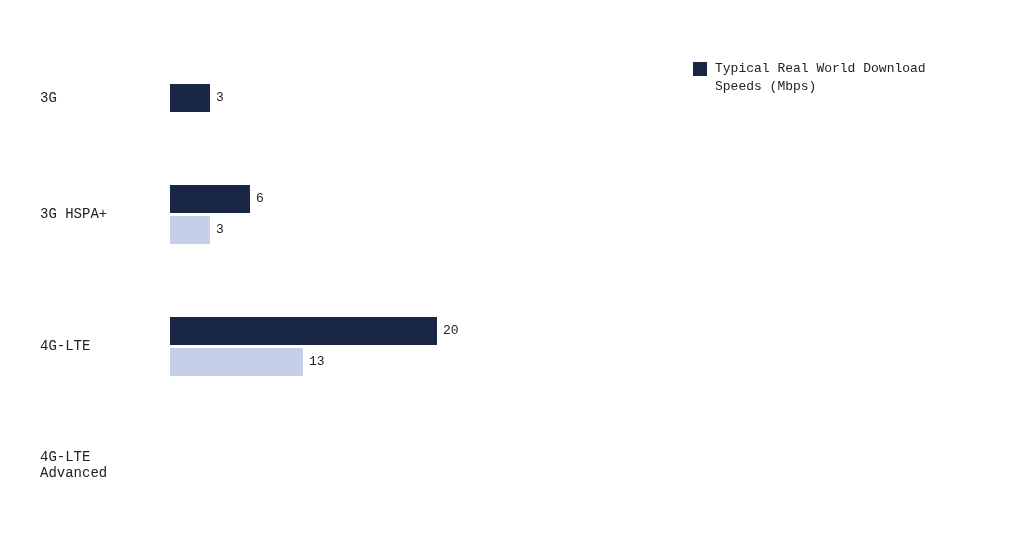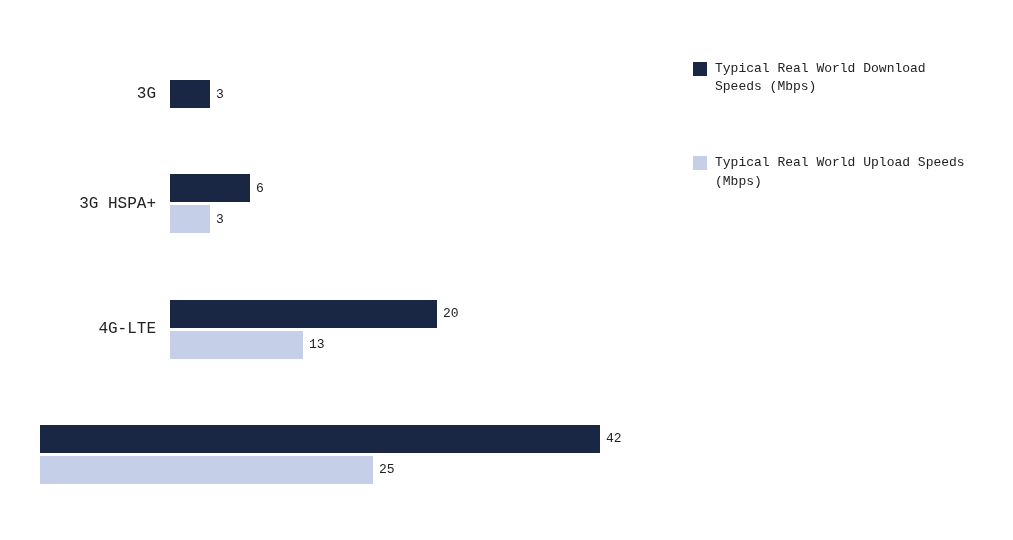--- a/index.html
+++ b/index.html
@@ -35,21 +35,20 @@
       flex-direction: column;
       justify-content: space-around;
     }
     .legend-area {
       width: 310px;
       display: flex;
       flex-direction: column;
       justify-content: flex-start;
       padding-top: 10px;
       padding-left: 30px;
-      gap: 40px;
     }
     .legend-item {
       display: flex;
       align-items: flex-start;
       margin-bottom: 18px;
       gap: 8px;
     }
     .legend-color {
       width: 14px;
       height: 14px;
@@ -62,24 +61,24 @@
       color: #222;
       line-height: 1.4;
     }
     .network-row {
       display: flex;
       align-items: center;
       margin-bottom: 6px;
     }
     .network-label {
       width: 130px;
-      text-align: right;
+      text-align: left;
       padding-right: 14px;
       font-family: 'Courier New', Courier, monospace;
-      font-size: 16px;
+      font-size: 14px;
       color: #222;
       flex-shrink: 0;
     }
     .bar-group {
       display: flex;
       flex-direction: column;
       gap: 3px;
       flex: 1;
     }
     .bar-row {
@@ -142,37 +141,24 @@
           <div class="bar-dark" style="width:267px;"></div>
           <span class="bar-value">20</span>
         </div>
         <div class="bar-row">
           <div class="bar-light" style="width:133px;"></div>
           <span class="bar-value">13</span>
         </div>
       </div>
     </div>
         <div class="network-row">
-      <div class="bar-group">
-        <div class="bar-row">
-          <div class="bar-dark" style="width:560px;"></div>
-          <span class="bar-value">42</span>
-        </div>
-        <div class="bar-row">
-          <div class="bar-light" style="width:333px;"></div>
-          <span class="bar-value">25</span>
-        </div>
-      </div>
+      <div class="network-label">4G-LTE Advanced</div>
     </div>
       </div>
     <div class="legend-area">
 
     <div class="legend-item">
       <div class="legend-color" style="background:#1a2744;"></div>
       <span class="legend-text">Typical Real World Download Speeds (Mbps)</span>
     </div>
-        <div class="legend-item">
-      <div class="legend-color" style="background:#c5d0e8;"></div>
-      <span class="legend-text">Typical Real World Upload Speeds (Mbps)</span>
-    </div>
       </div>
   </div>
 </div>
 
 </body></html>

